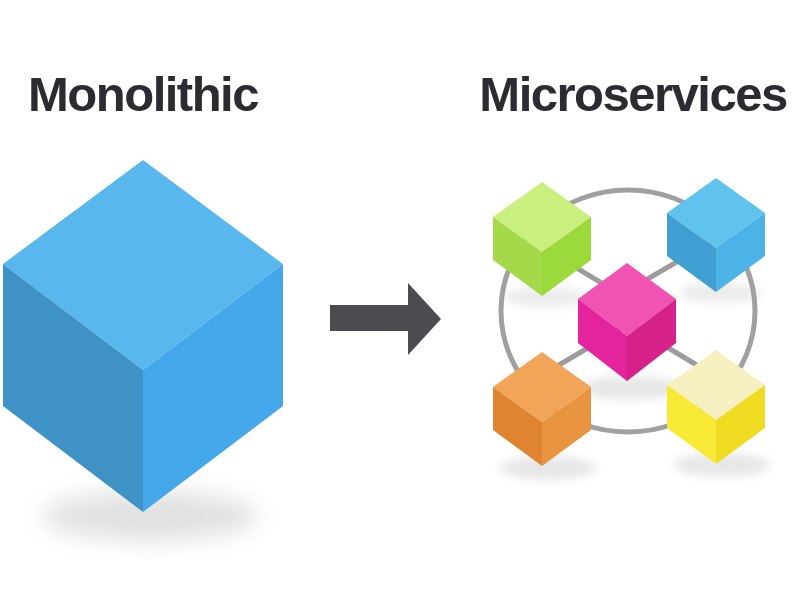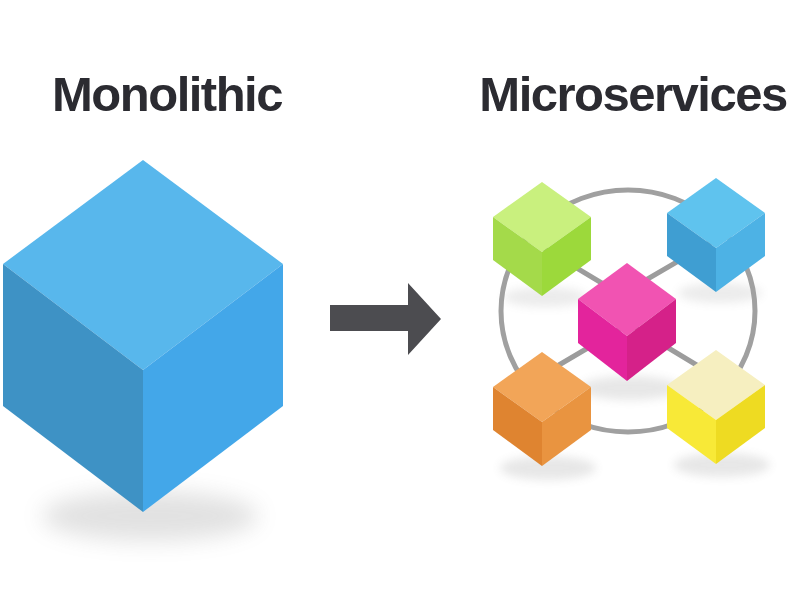--- a/index.html
+++ b/index.html
@@ -20,21 +20,21 @@
   .title {
     position: absolute;
     top: 66px;
     font-size: 49px;
     font-weight: 700;
     letter-spacing: -1.5px;
     color: #2b2b31;
     text-align: center;
     white-space: nowrap;
   }
-  .title-left  { left: 0;   width: 286px; padding-left: 24px; }
+  .title-left  { left: 0;   width: 286px; }
   .title-right { left: 453px; width: 360px; }
   svg { position: absolute; left: 0; top: 0; }
 </style>
 </head>
 <body>
 
 <div class="stage">
 
   <div class="title title-left">Monolithic</div>
 

